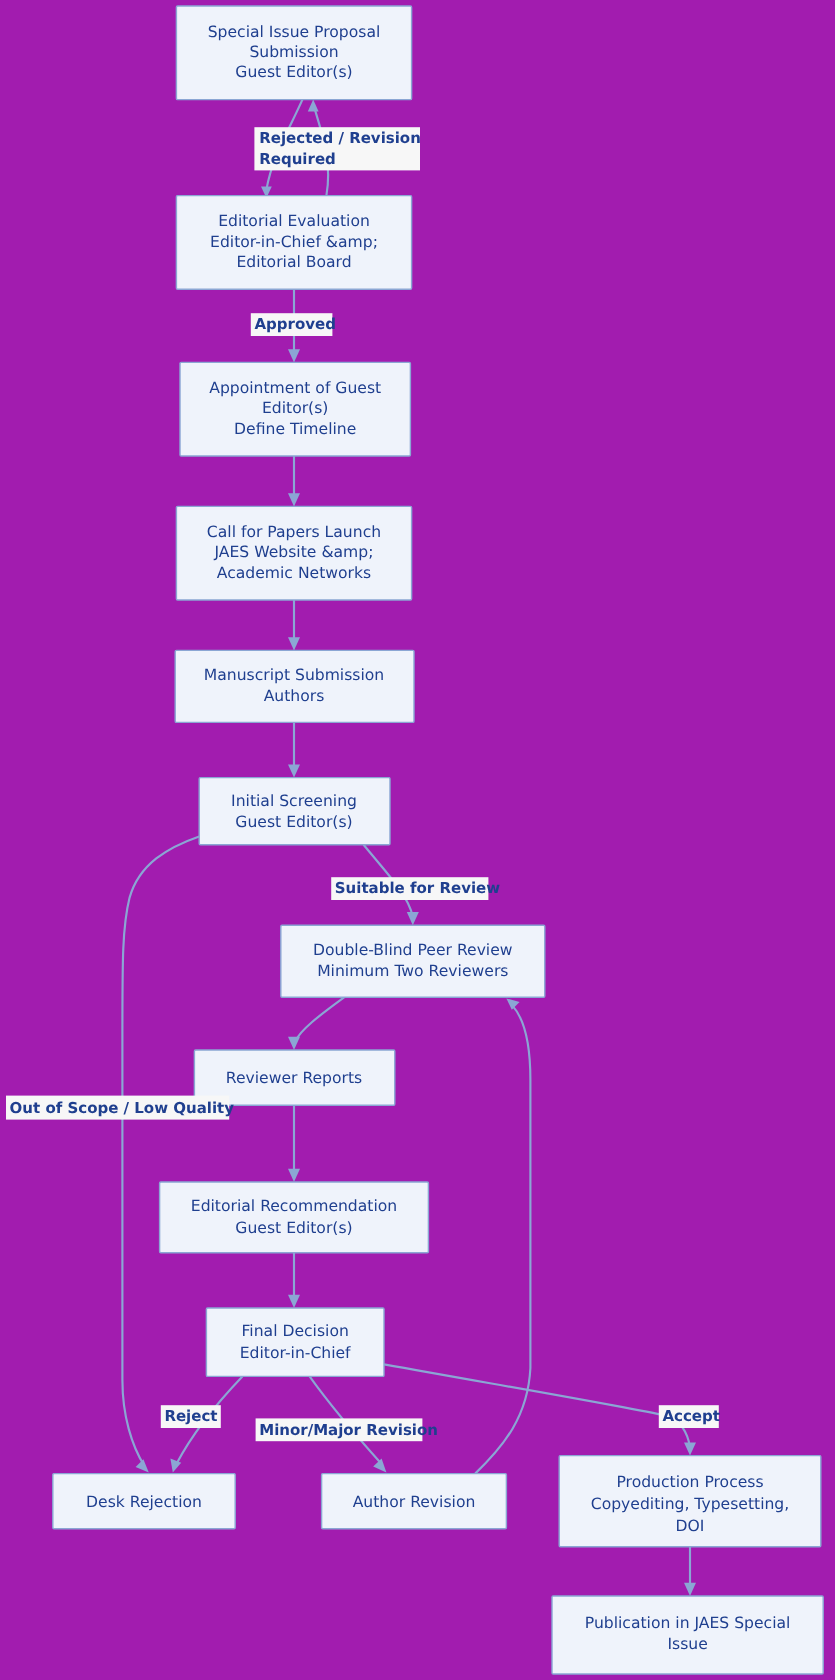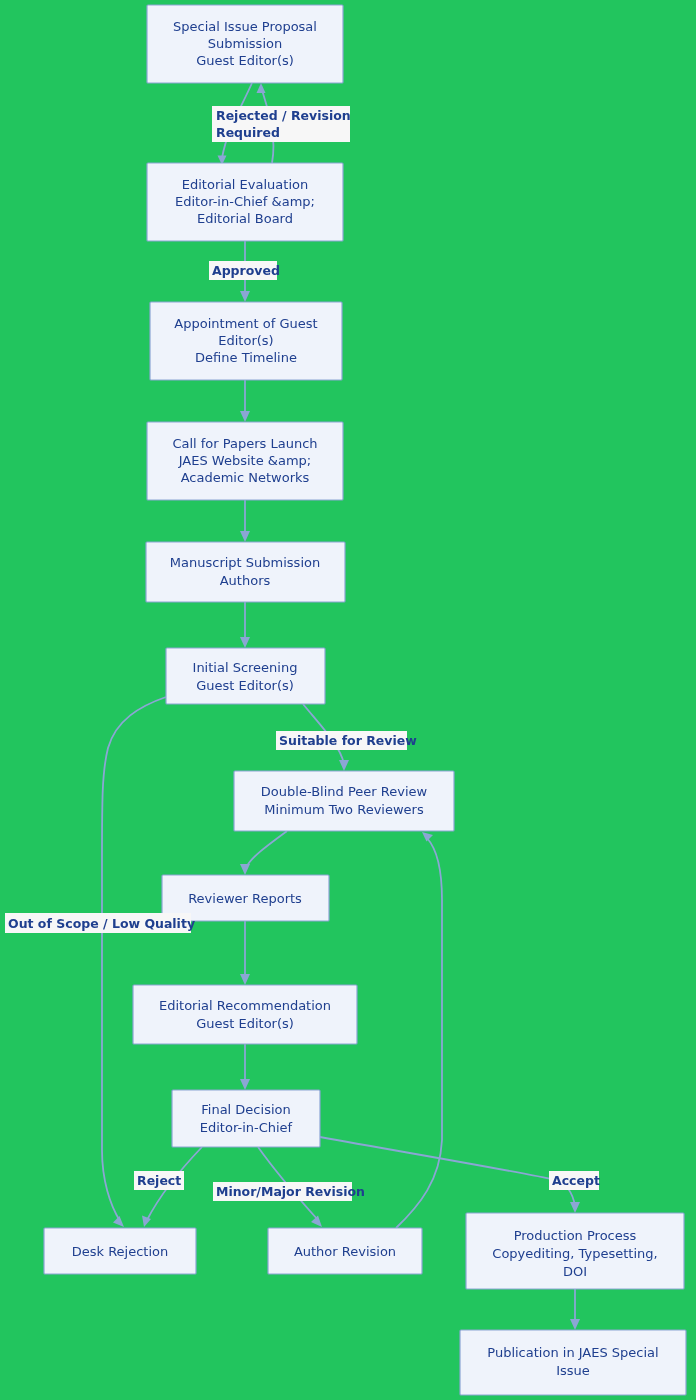--- a/index.html
+++ b/index.html
@@ -10,21 +10,21 @@
   body {
     width: 696px;
     height: 1400px;
     overflow: hidden;
     font-family: "DejaVu Sans", sans-serif;
   }
   #flowchart-root {
     position: relative;
     width: 696px;
     height: 1400px;
-    background: #22c55e;
+    background: #a21caf;
   }
   svg#diagram {
     position: absolute;
     top: 0;
     left: 0;
     width: 696px;
     height: 1400px;
     display: block;
   }
   .node-box {

